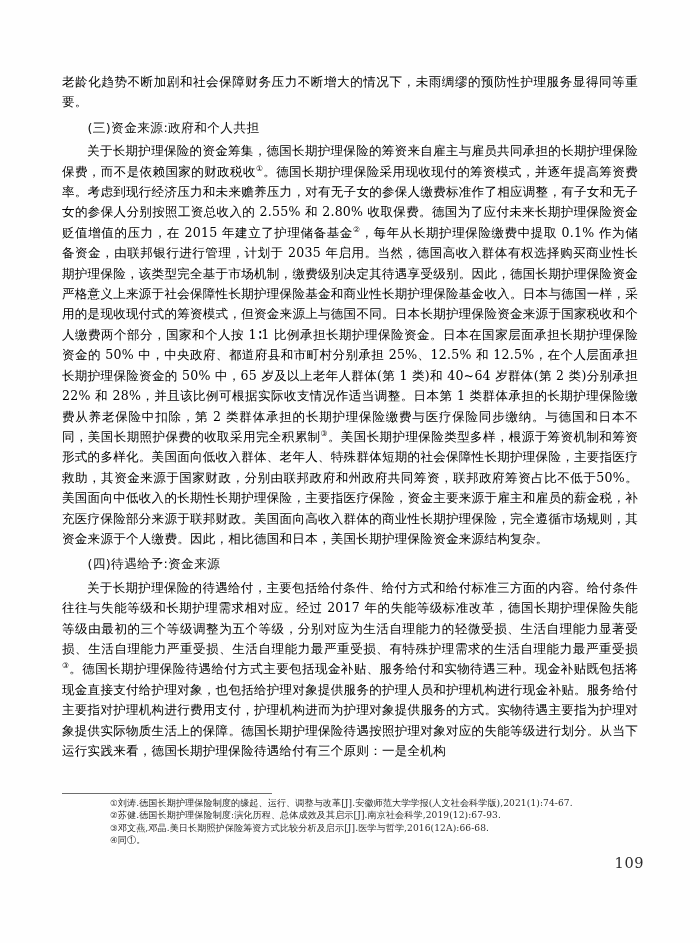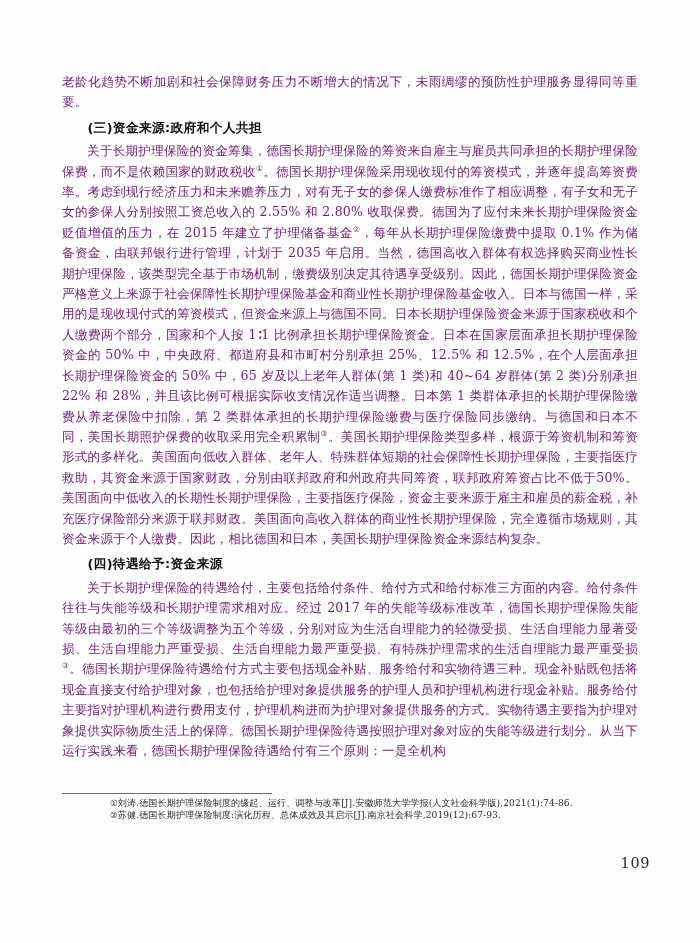--- a/index.html
+++ b/index.html
@@ -26,32 +26,32 @@
     width: 576px;
   }
   p.para {
     margin: 0;
     font-size: 12.55px;
     line-height: 20.4px;
     text-align: justify;
     text-justify: inter-ideograph;
     text-indent: 2em;
     letter-spacing: 0.02em;
-    color: #701a75;
+    color: #000000;
     font-family: "DejaVu Serif", "Liberation Serif", serif;
   }
   p.para.noindent {
     text-indent: 0;
   }
   h3.section-heading {
     margin: 0;
     padding: 5px 0 3px 0;
     font-size: 12.7px;
     line-height: 20.4px;
-    font-weight: bold;
+    font-weight: normal;
     text-indent: 2em;
     letter-spacing: 0.03em;
     color: #111111;
     font-family: "DejaVu Sans", "Liberation Sans", sans-serif;
   }
   .footnotes {
     position: absolute;
     left: 62px;
     top: 793px;
     width: 576px;
@@ -74,21 +74,21 @@
     letter-spacing: 0.01em;
     padding-left: 48px;
     white-space: nowrap;
     font-family: "DejaVu Serif", "Liberation Serif", serif;
   }
   .fn-marker {
     font-size: 8.6px;
   }
   .page-number {
     position: absolute;
-    right: 50px;
+    right: 56px;
     top: 855px;
     font-size: 14.5px;
     letter-spacing: 0.04em;
     color: #2b2b2b;
     font-family: "DejaVu Serif", "Liberation Serif", serif;
   }
   sup.fn-ref {
     font-size: 0.62em;
     vertical-align: super;
     line-height: 0;
@@ -109,20 +109,22 @@
 
     <h3 class="section-heading">(四)待遇给予:资金来源</h3>
 
     <p class="para"><span>关于长期护理保险的待遇给付，主要包括给付条件、给付方式和给付标准三方面的内容。给付条件往往与失能等级和长期护理需求相对应。经过 2017 年的失能等级标准改革，德国长期护理保险失能等级由最初的三个等级调整为五个等级，分别对应为生活自理能力的轻微受损、生活自理能力显著受损、生活自理能力严重受损、生活自理能力最严重受损、有特殊护理需求的生活自理能力最严重受损</span><sup class="fn-ref">③</sup><span>。德国长期护理保险待遇给付方式主要包括现金补贴、服务给付和实物待遇三种。现金补贴既包括将现金直接支付给护理对象，也包括给护理对象提供服务的护理人员和护理机构进行现金补贴。服务给付主要指对护理机构进行费用支付，护理机构进而为护理对象提供服务的方式。实物待遇主要指为护理对象提供实际物质生活上的保障。德国长期护理保险待遇按照护理对象对应的失能等级进行划分。从当下运行实践来看，德国长期护理保险待遇给付有三个原则：一是全机构</span></p>
 
   </div>
 
   <div class="footnotes">
     <div class="fn-rule"></div>
     <ul class="fn-list">
-      <li class="fn-item"><span class="fn-marker">①</span><span>刘涛.德国长期护理保险制度的缘起、运行、调整与改革[J].安徽师范大学学报(人文社会科学版),2021(1):74-86.</span></li>
+      <li class="fn-item"><span class="fn-marker">①</span><span>刘涛.德国长期护理保险制度的缘起、运行、调整与改革[J].安徽师范大学学报(人文社会科学版),2021(1):74-67.</span></li>
       <li class="fn-item"><span class="fn-marker">②</span><span>苏健.德国长期护理保险制度:演化历程、总体成效及其启示[J].南京社会科学,2019(12):67-93.</span></li>
+      <li class="fn-item"><span class="fn-marker">③</span><span>邓文燕,邓晶.美日长期照护保险筹资方式比较分析及启示[J].医学与哲学,2016(12A):66-68.</span></li>
+      <li class="fn-item"><span class="fn-marker">④</span><span>同①。</span></li>
     </ul>
   </div>
 
   <div class="page-number">109</div>
 
 </div>
 
 </body></html>

